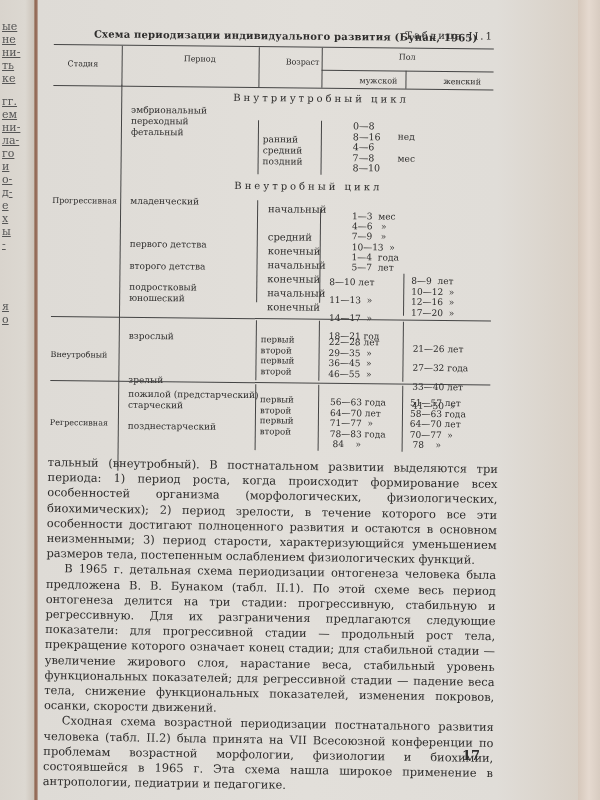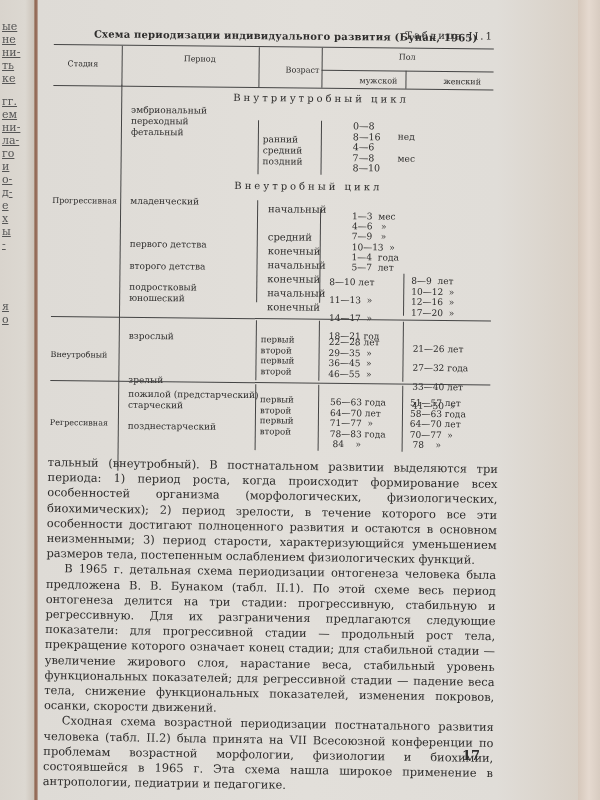--- a/index.html
+++ b/index.html
@@ -74,21 +74,21 @@
 
 <div class="page">
 
   <div class="table-wrap">
     <div class="tbl-title">Схема периодизации индивидуального развития (Бунак, 1965)</div>
     <div class="tbl-num">Таблица II.1</div>
 
     <div class="hdr">
       <div style="left:14px;top:14px">Стадия</div>
       <div style="left:130px;top:8px">Период</div>
-      <div style="left:232px;top:18px">Возраст</div>
+      <div style="left:232px;top:10px">Возраст</div>
       <div style="left:345px;top:4px">Пол</div>
       <div style="left:306px;top:28px">мужской</div>
       <div style="left:390px;top:28px">женский</div>
       <span class="vline" style="left:68px;top:0;height:40px"></span>
       <span class="vline" style="left:205px;top:0;height:40px"></span>
       <span class="vline" style="left:268px;top:0;height:40px"></span>
       <span class="hline" style="left:268px;top:22px;width:172px"></span>
       <span class="vline" style="left:352px;top:22px;height:18px"></span>
     </div>
 

